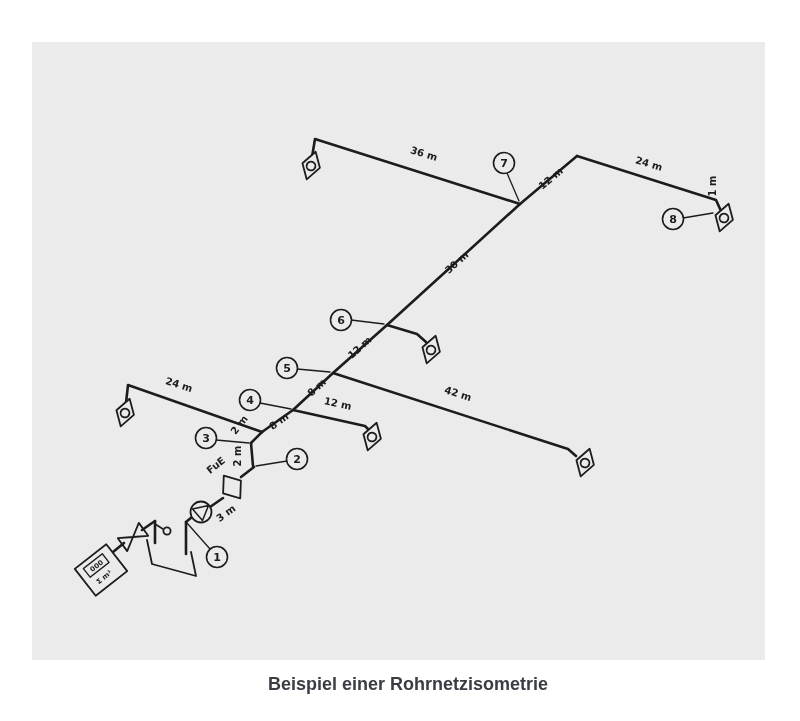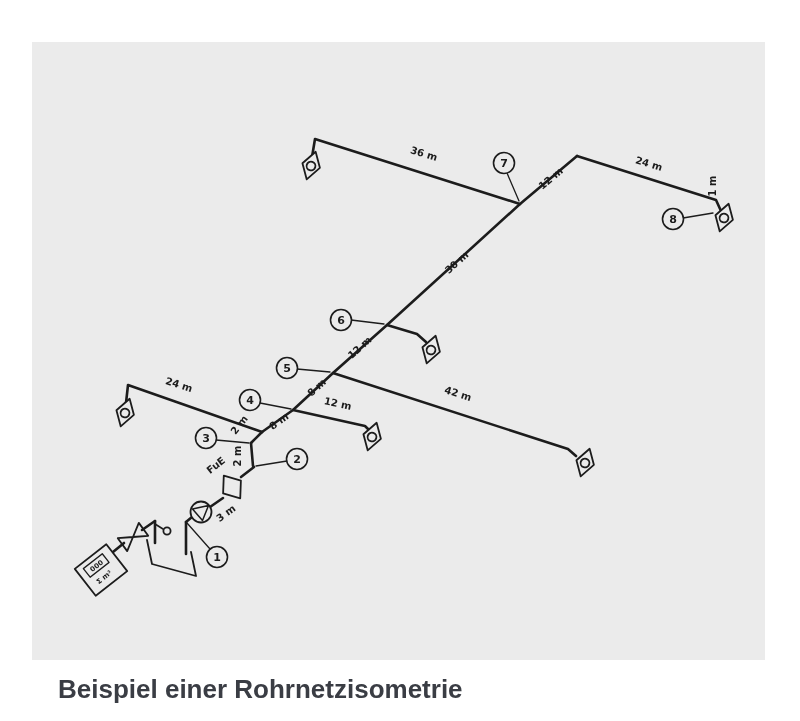--- a/index.html
+++ b/index.html
@@ -7,22 +7,22 @@
   #panel{position:absolute;left:32px;top:42px;width:733px;height:618px;background:#ebebeb;}
   #figure-svg{position:absolute;left:0;top:0;}
   .pipe{fill:none;stroke:#1c1c1c;stroke-width:2.6;stroke-linejoin:round;stroke-linecap:round;}
   .thin{fill:none;stroke:#1c1c1c;stroke-width:1.3;stroke-linecap:round;}
   .sym{fill:#ebebeb;stroke:#1c1c1c;stroke-width:1.8;stroke-linejoin:round;}
   .symline{fill:none;stroke:#1c1c1c;stroke-width:1.8;stroke-linejoin:round;stroke-linecap:round;}
   .lbl{font-family:"DejaVu Sans",sans-serif;font-size:10px;font-weight:bold;fill:#1c1c1c;text-anchor:middle;}
   .numlbl{font-family:"DejaVu Sans",sans-serif;font-size:11px;font-weight:bold;fill:#1c1c1c;text-anchor:middle;}
   .tiny{font-family:"DejaVu Sans",sans-serif;font-size:7px;font-weight:bold;fill:#1c1c1c;text-anchor:middle;}
   .nodecircle{fill:#ebebeb;stroke:#1c1c1c;stroke-width:1.6;}
-  #caption{position:absolute;right:42px;top:674px;width:700px;text-align:left;
-    font-family:"Liberation Sans",sans-serif;font-weight:bold;font-size:26px;color:#3a3d44;letter-spacing:0px;}
+  #caption{position:absolute;right:42px;top:674px;width:700px;text-align:center;
+    font-family:"Liberation Sans",sans-serif;font-weight:bold;font-size:18px;color:#3a3d44;letter-spacing:0px;}
 </style>
 </head>
 <body>
 
 <div id="page">
   <div id="panel"></div>
 
   <svg id="figure-svg" width="800" height="721" viewBox="0 0 800 721">
 
     <g>

